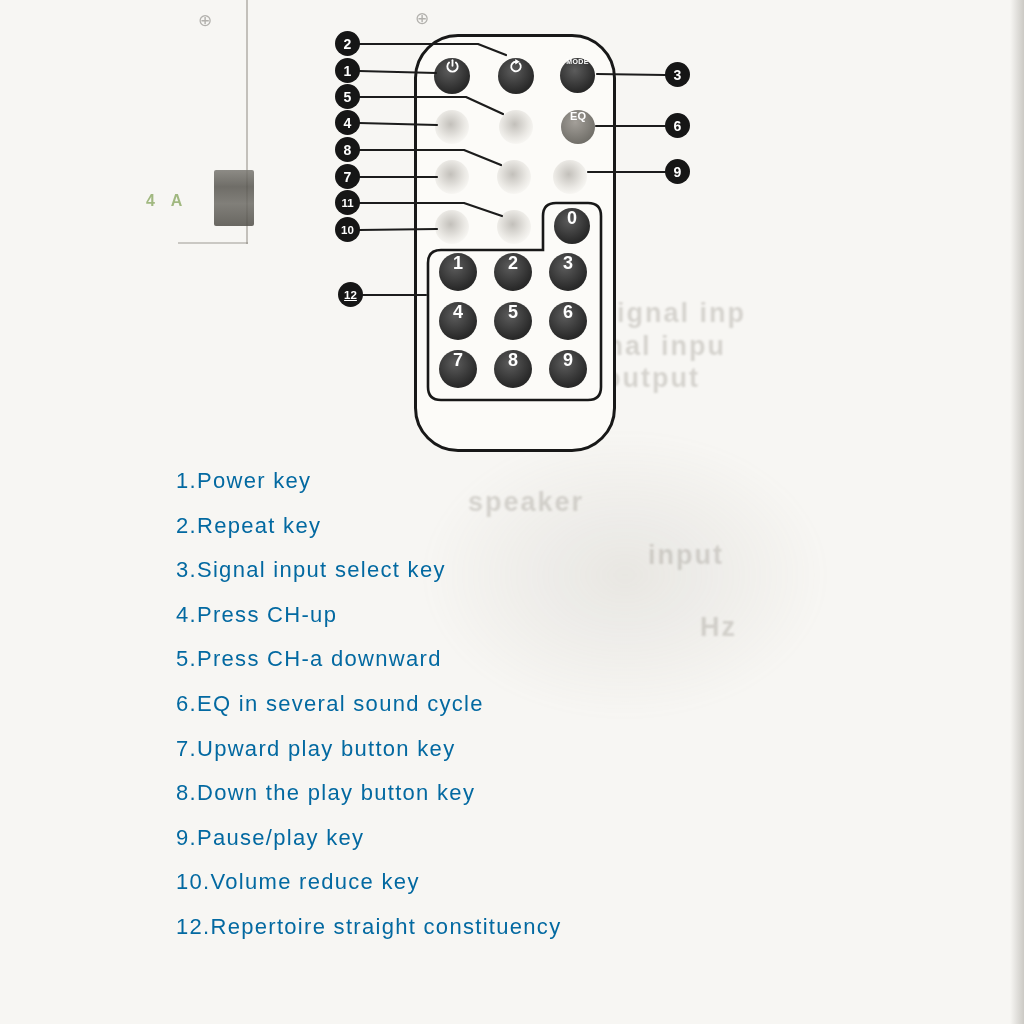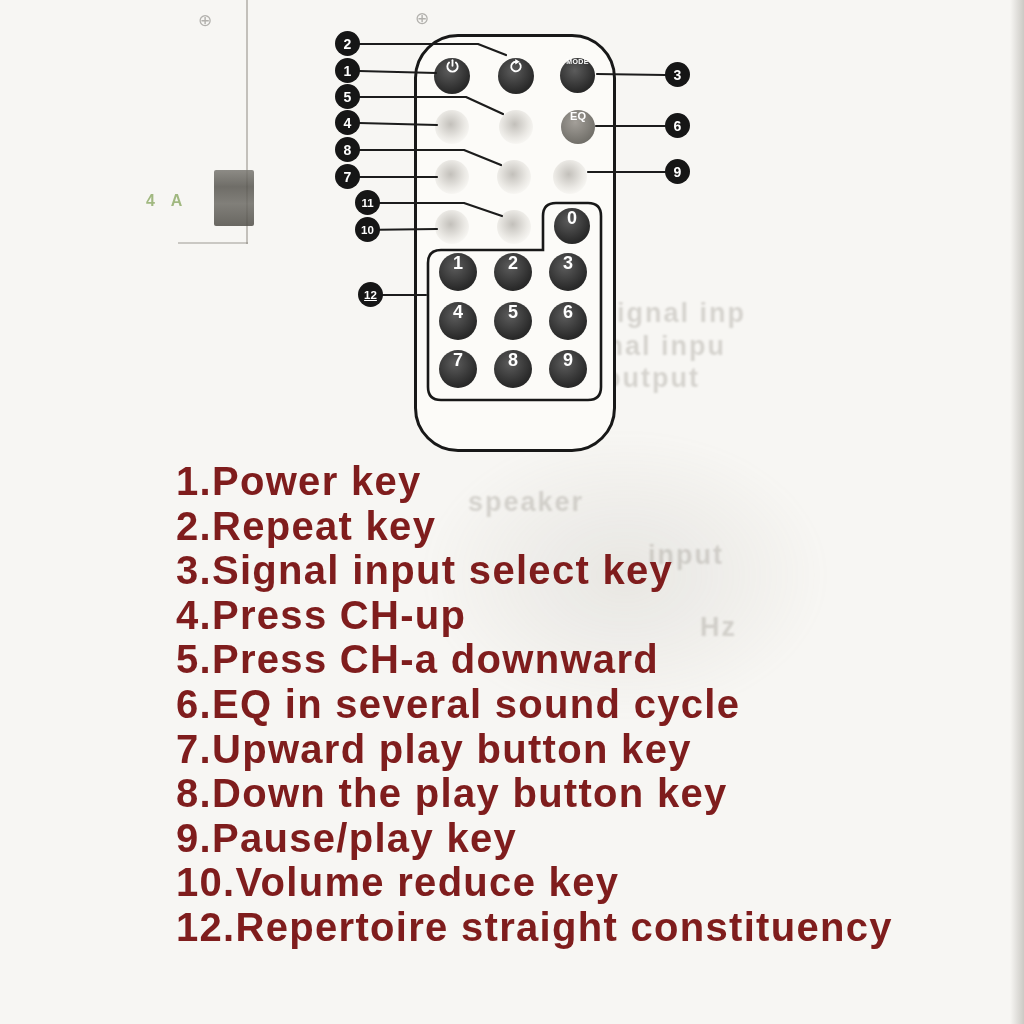--- a/index.html
+++ b/index.html
@@ -67,28 +67,28 @@
   .btn .tiny-label { font-size:7px; font-weight:bold; letter-spacing:0.4px; }
   .btn .small-label { font-size:11px; font-weight:bold; }
   .btn .digit-label { font-size:18px; font-weight:bold; }
   
   .callout {
     position:absolute; width:25px; height:25px; border-radius:50%;
     background:#161616; color:#fff;
     display:flex; align-items:center; justify-content:center;
     font-size:14px; font-weight:bold;
   }
-  .callout.wide { font-size:11.5px;margin-left:20px; }
+  .callout.wide { font-size:11.5px; }
   
   .overlay { position:absolute; left:0; top:0; pointer-events:none; }
   
   .legend { position:absolute; left:176px; top:459px; }
   .legend-line {
-    font-size:40px; line-height:44.6px; font-weight:bold;
-    color:#7f1d1d; letter-spacing:1.3px; white-space:nowrap;
+    font-size:22px; line-height:44.6px; font-weight:normal;
+    color:#0369a1; letter-spacing:1.3px; white-space:nowrap;
   }
 </style>
 </head>
 <body>
 
 <div class="page">
 
   <div class="smudge"></div>
   <div class="ghost-line" style="left:600px; top:298px;">signal inp</div>
   <div class="ghost-line" style="left:588px; top:331px;">onal inpu</div>

